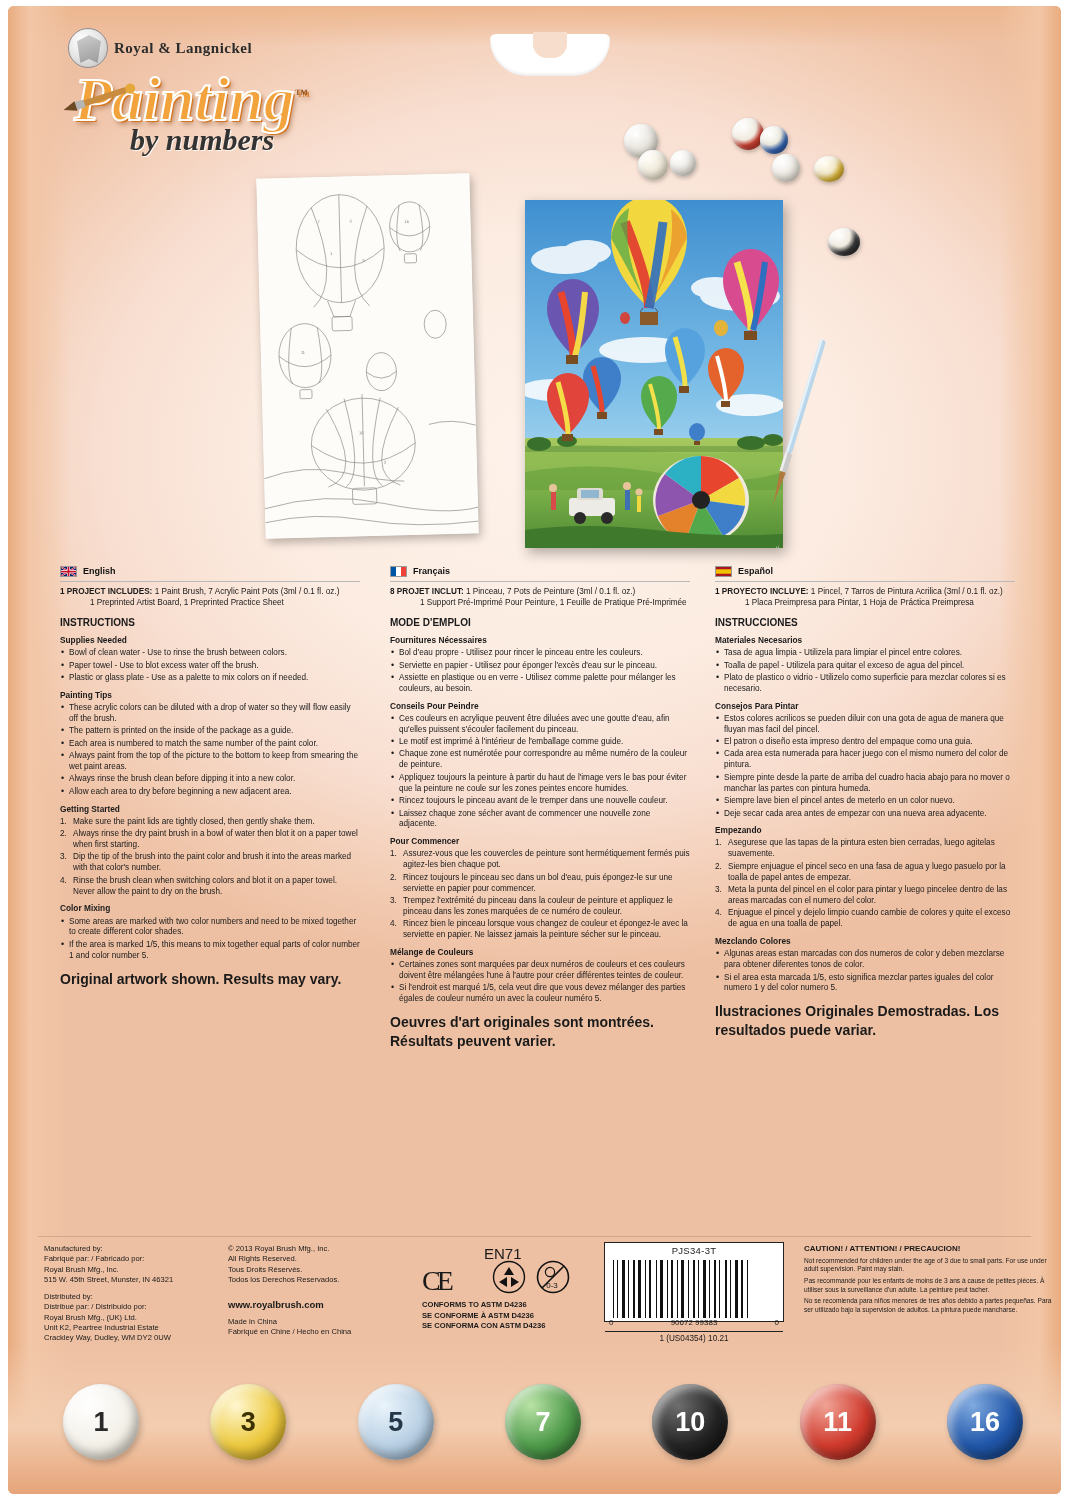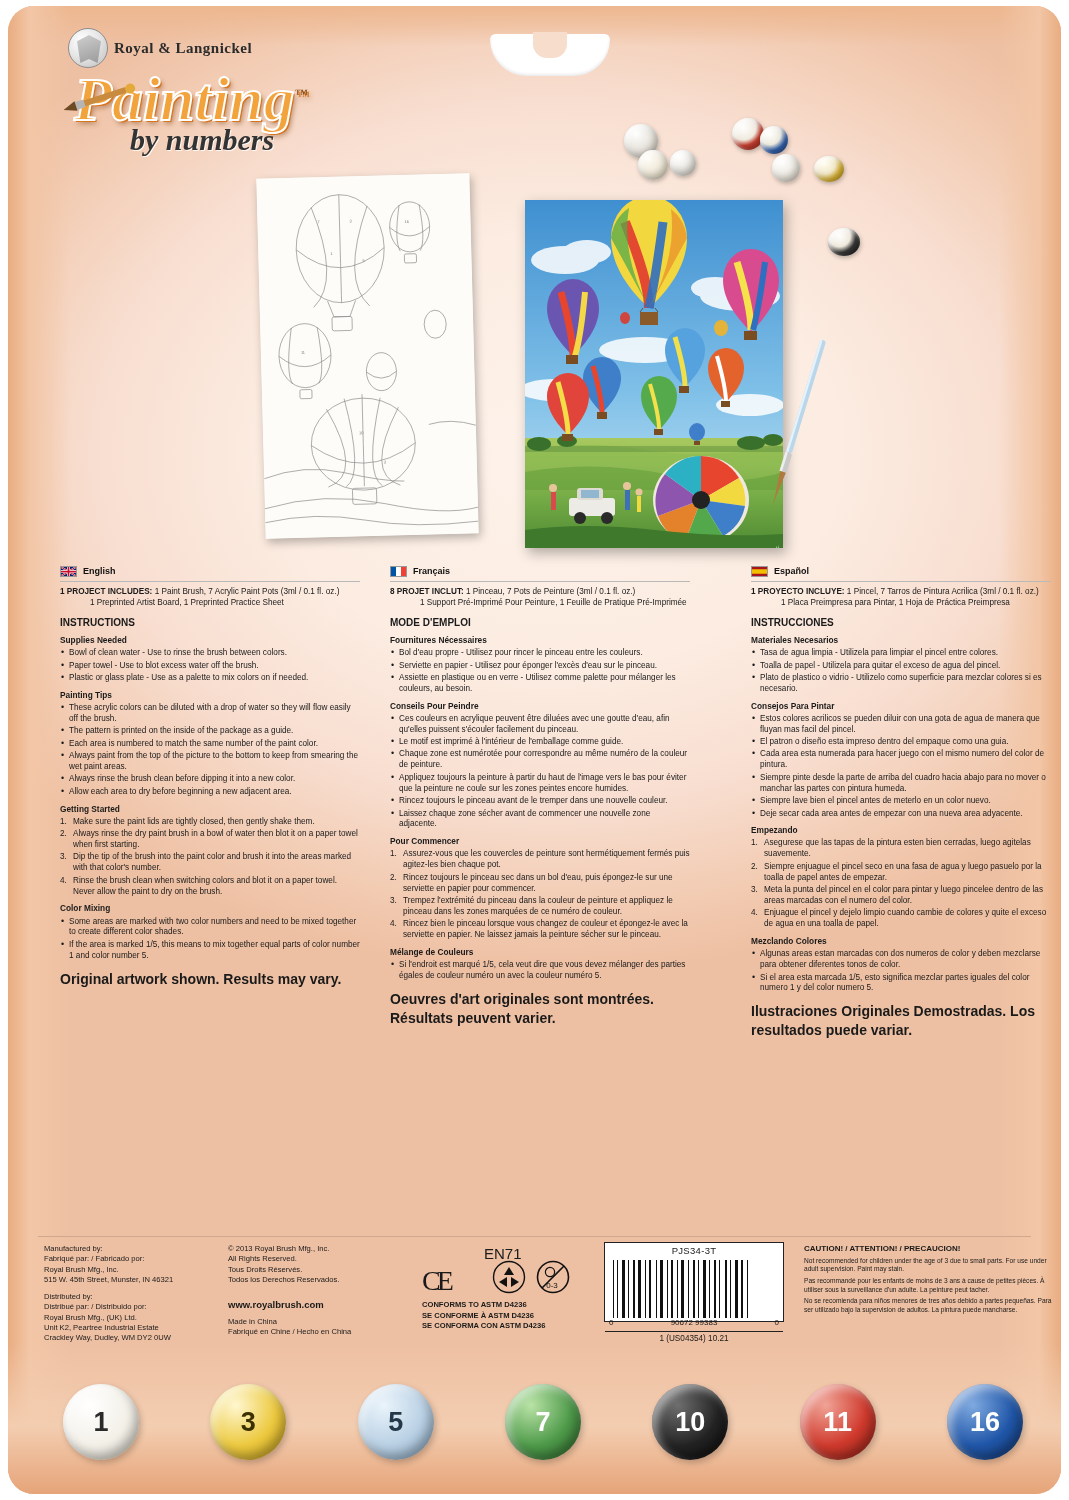--- a/index.html
+++ b/index.html
@@ -6,21 +6,21 @@
   html, body { margin:0; padding:0; }
   body {
     width:1069px; height:1500px;
     font-family:"Liberation Sans", sans-serif;
     background:#ffffff;
     position:relative;
     overflow:hidden;
   }
   .package {
     position:absolute; left:8px; top:6px; width:1053px; height:1488px;
-    border-radius:26px;
+    border-radius:6px;
     background:
       radial-gradient(ellipse 680px 520px at 52% 30%, #fdf2ea 0%, #fcece1 42%, #f8ded0 68%, #f2cbb2 88%, #eec0a3 100%),
       linear-gradient(180deg,#f6d9c4 0%, #fbeade 25%, #fdf3ec 55%, #f7d9c2 82%, #eab995 100%);
     overflow:hidden;
   }
   .edge-left, .edge-right {
     position:absolute; top:0; bottom:0; width:62px;
     pointer-events:none;
   }
   .edge-left { left:0; background:linear-gradient(90deg, #e9ac80 0%, #f2c6a6 35%, rgba(253,240,232,0) 100%); }
@@ -106,21 +106,21 @@
   .brush {
     position:absolute; left:782px; top:330px; width:14px; height:180px;
     transform:rotate(17deg);
   }
 
   
   .instructions { position:absolute; left:52px; top:560px; width:950px; height:660px; }
   .col { position:absolute; top:0; width:300px; font-size:8.2px; color:#1a1a1a; line-height:1.33; }
   .col-en { left:0; }
   .col-fr { left:330px; }
-  .col-es { left:655px;margin-left:36px; }
+  .col-es { left:655px; }
   .flagline { display:flex; align-items:center; gap:6px; border-bottom:1px solid #b9b9b9; padding-bottom:3px; margin-bottom:5px; }
   .flag { width:17px; height:11px; flex:0 0 auto; border:.5px solid #999; }
   .lang-name { font-size:9px; font-weight:bold; color:#111; }
   .proj-line { font-size:8.2px; margin-bottom:7px; }
   .proj-line b { font-weight:bold; }
   .proj-sub { padding-left:30px; display:block; }
   h3.sec { font-size:10px; font-weight:bold; margin:7px 0 2px; }
   h4.sub { font-size:8.3px; font-weight:bold; margin:6px 0 2px; }
   ul.bul { list-style:none; margin:0 0 2px 0; padding:0; }
   ul.bul li { position:relative; padding-left:9px; margin-bottom:1.5px; }
@@ -479,20 +479,21 @@
       <h4 class="sub">Pour Commencer</h4>
       <ol class="num">
         <li>Assurez-vous que les couvercles de peinture sont hermétiquement fermés puis agitez-les bien chaque pot.</li>
         <li>Rincez toujours le pinceau sec dans un bol d'eau, puis épongez-le sur une serviette en papier pour commencer.</li>
         <li>Trempez l'extrémité du pinceau dans la couleur de peinture et appliquez le pinceau dans les zones marquées de ce numéro de couleur.</li>
         <li>Rincez bien le pinceau lorsque vous changez de couleur et épongez-le avec la serviette en papier. Ne laissez jamais la peinture sécher sur le pinceau.</li>
       </ol>
 
       <h4 class="sub">Mélange de Couleurs</h4>
       <ul class="bul">
+        <li>Certaines zones sont marquées par deux numéros de couleurs et ces couleurs doivent être mélangées l'une à l'autre pour créer différentes teintes de couleur.</li>
         <li>Si l'endroit est marqué 1/5, cela veut dire que vous devez mélanger des parties égales de couleur numéro un avec la couleur numéro 5.</li>
       </ul>
 
       <div class="closing">Oeuvres d'art originales sont montrées. Résultats peuvent varier.</div>
     </div>
 
     <div class="col col-es">
       <div class="flagline">
         <svg class="flag" viewBox="0 0 60 36">
           <rect width="60" height="36" fill="#AA151B"></rect>

